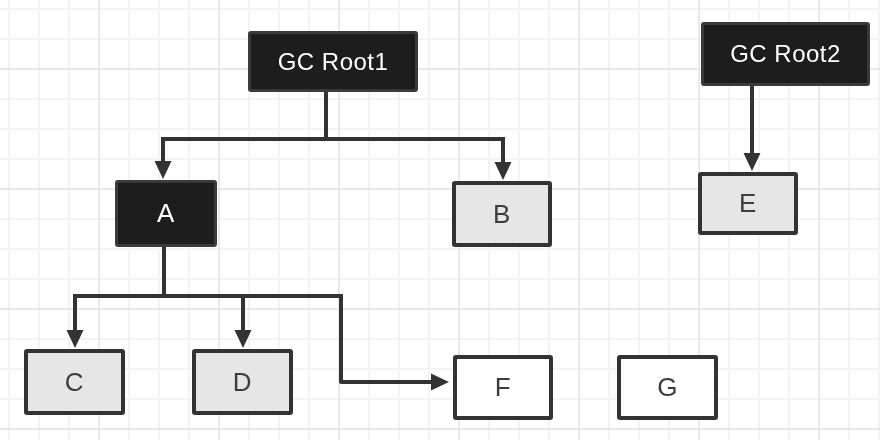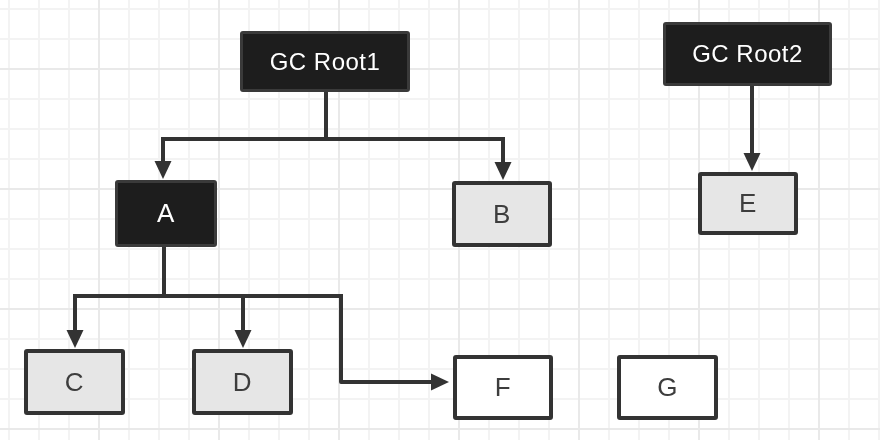--- a/index.html
+++ b/index.html
@@ -51,22 +51,22 @@
   }
   .node.white {
     background: #ffffff;
     border: 4px solid #333333;
     color: #3d3d3d;
   }
   .node.root {
     font-size: 24px;
   }
   
-  .n-root1 { left: 240px; top: 31px;  width: 170px; height: 61px; }
-  .n-root2 { left: 663px; top: 22px;  width: 169px; height: 64px; }
+  .n-root1 { left: 248px; top: 31px;  width: 170px; height: 61px; }
+  .n-root2 { left: 701px; top: 22px;  width: 169px; height: 64px; }
   .n-a     { left: 115px; top: 180px; width: 102px; height: 67px; }
   .n-b     { left: 452px; top: 181px; width: 100px; height: 66px; }
   .n-e     { left: 698px; top: 172px; width: 100px; height: 63px; }
   .n-c     { left: 24px;  top: 349px; width: 101px; height: 66px; }
   .n-d     { left: 192px; top: 349px; width: 101px; height: 66px; }
   .n-f     { left: 453px; top: 355px; width: 100px; height: 65px; }
   .n-g     { left: 617px; top: 355px; width: 101px; height: 65px; }
 </style>
 </head>
 <body>

